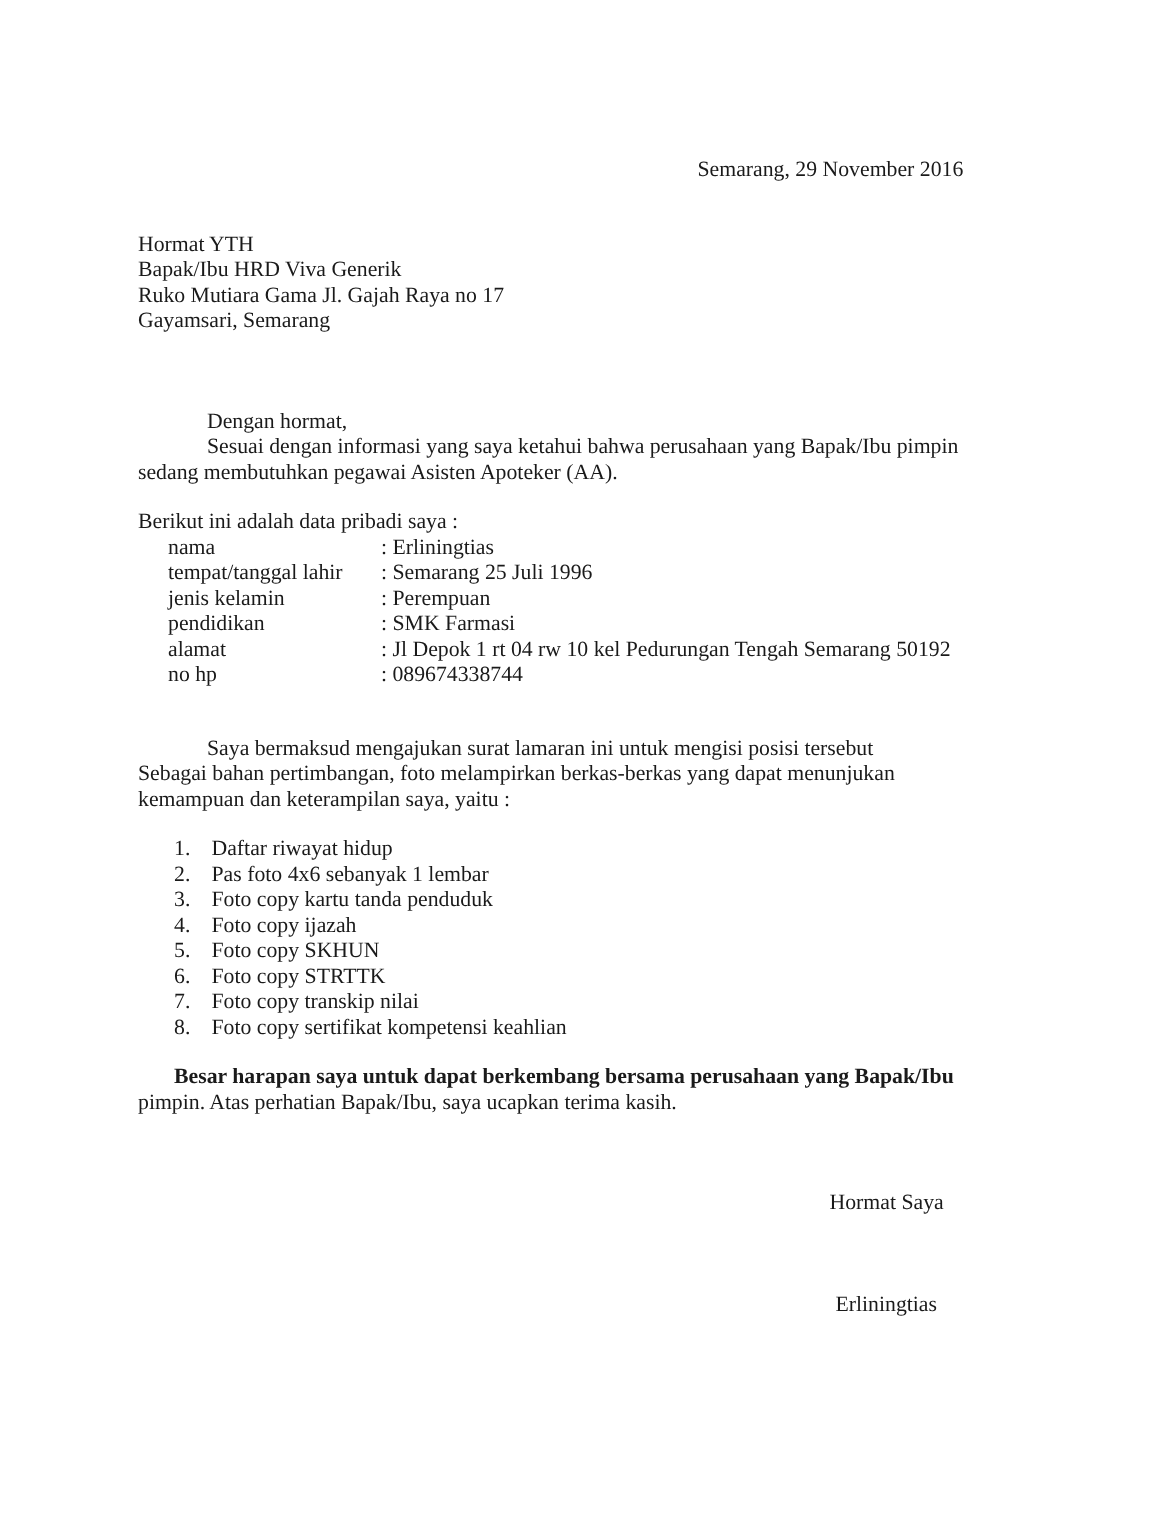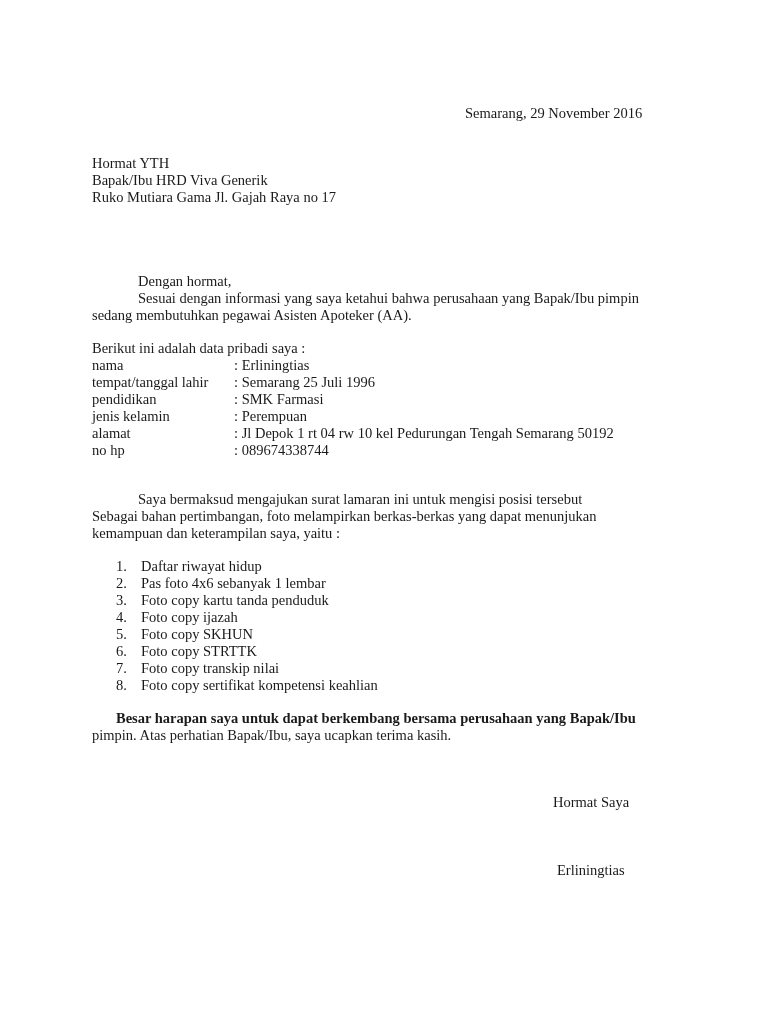--- a/index.html
+++ b/index.html
@@ -3,60 +3,61 @@
 <meta charset="utf-8">
 <style>
   html, body { margin:0; padding:0; background:#ffffff; }
   body {
     width:768px; height:1024px; position:relative; overflow:hidden;
     font-family:"Liberation Serif", "DejaVu Serif", serif;
     font-size:14.5px; color:#1a1a1a;
   }
   .abs { position:absolute; white-space:nowrap; line-height:17px; }
   .line { display:block; height:17px; line-height:17px; white-space:nowrap; }
-  .row { display:flex; height:17px; line-height:17px; white-space:nowrap; }
+  .row { display:flex; height:17px; line-height:17px; white-space:nowrap;margin-left:20px; }
   .lbl { width:142px; }
   .list-item { display:flex; height:17px; line-height:17px; white-space:nowrap; }
   .num { width:25px; }
 </style>
 </head>
 <body>
 
 <div>
 
   <div class="abs" style="left:465px; top:105px;">Semarang, 29 November 2016</div>
 
   <div class="abs" style="left:92px; top:155px;">
     <span class="line">Hormat YTH</span>
     <span class="line">Bapak/Ibu HRD Viva Generik</span>
     <span class="line">Ruko Mutiara Gama Jl. Gajah Raya no 17</span>
+    <span class="line">Gayamsari, Semarang</span>
   </div>
 
   <div class="abs" style="left:138px; top:273px;">Dengan hormat,</div>
   <div class="abs" style="left:138px; top:290px;">Sesuai dengan informasi yang saya ketahui bahwa perusahaan yang Bapak/Ibu pimpin</div>
   <div class="abs" style="left:92px; top:307px;">sedang membutuhkan pegawai Asisten Apoteker (AA).</div>
 
   <div class="abs" style="left:92px; top:340px;">Berikut ini adalah data pribadi saya :</div>
 
   <div class="abs" style="left:92px; top:357px;">
     <div class="row">
       <span class="lbl">nama</span>
       <span>: Erliningtias</span>
     </div>
     <div class="row">
       <span class="lbl">tempat/tanggal lahir</span>
       <span>: Semarang 25 Juli 1996</span>
     </div>
     <div class="row">
+      <span class="lbl">jenis kelamin</span>
+      <span>: Perempuan</span>
+    </div>
+    <div class="row">
       <span class="lbl">pendidikan</span>
       <span>: SMK Farmasi</span>
-    </div>
-    <div class="row">
-      <span class="lbl">jenis kelamin</span>
-      <span>: Perempuan</span>
     </div>
     <div class="row">
       <span class="lbl">alamat</span>
       <span>: Jl Depok 1 rt 04 rw 10 kel Pedurungan Tengah Semarang 50192</span>
     </div>
     <div class="row">
       <span class="lbl">no hp</span>
       <span>: 089674338744</span>
     </div>
   </div>

